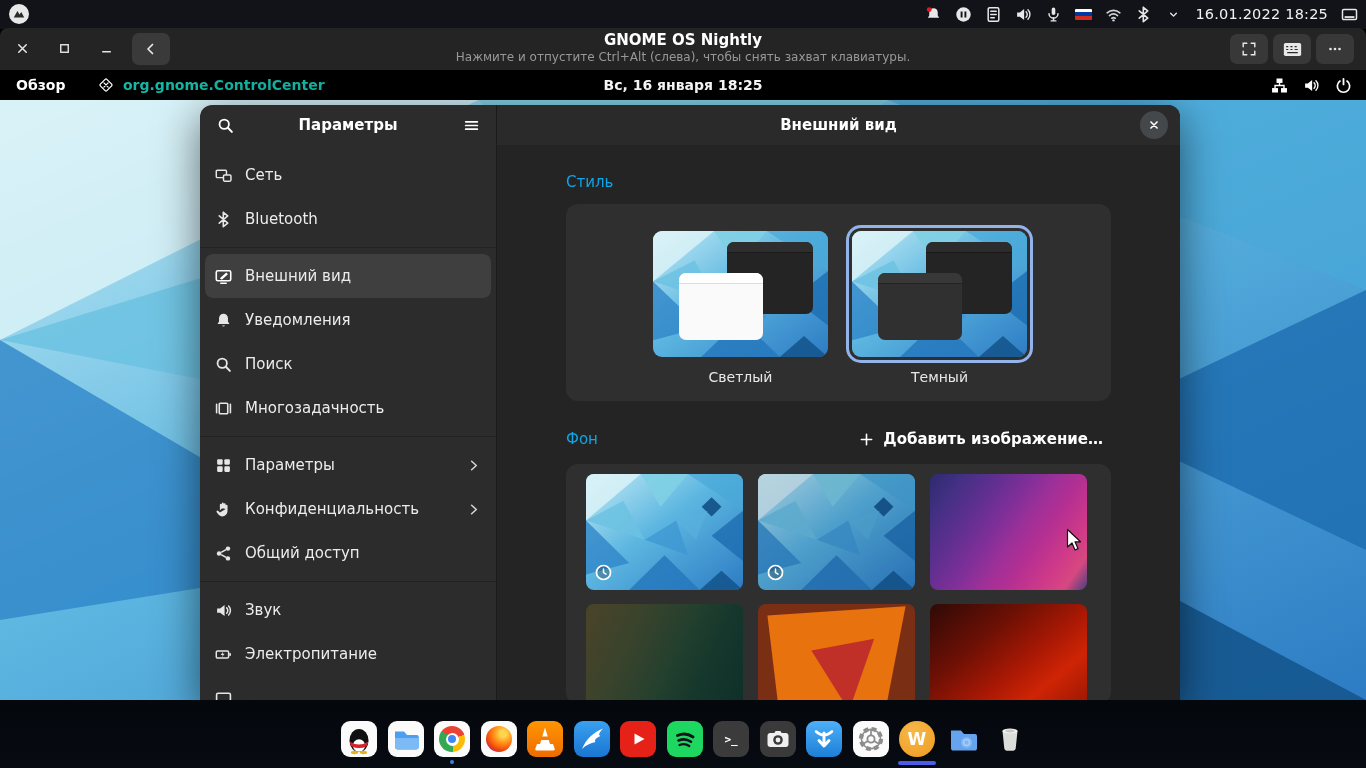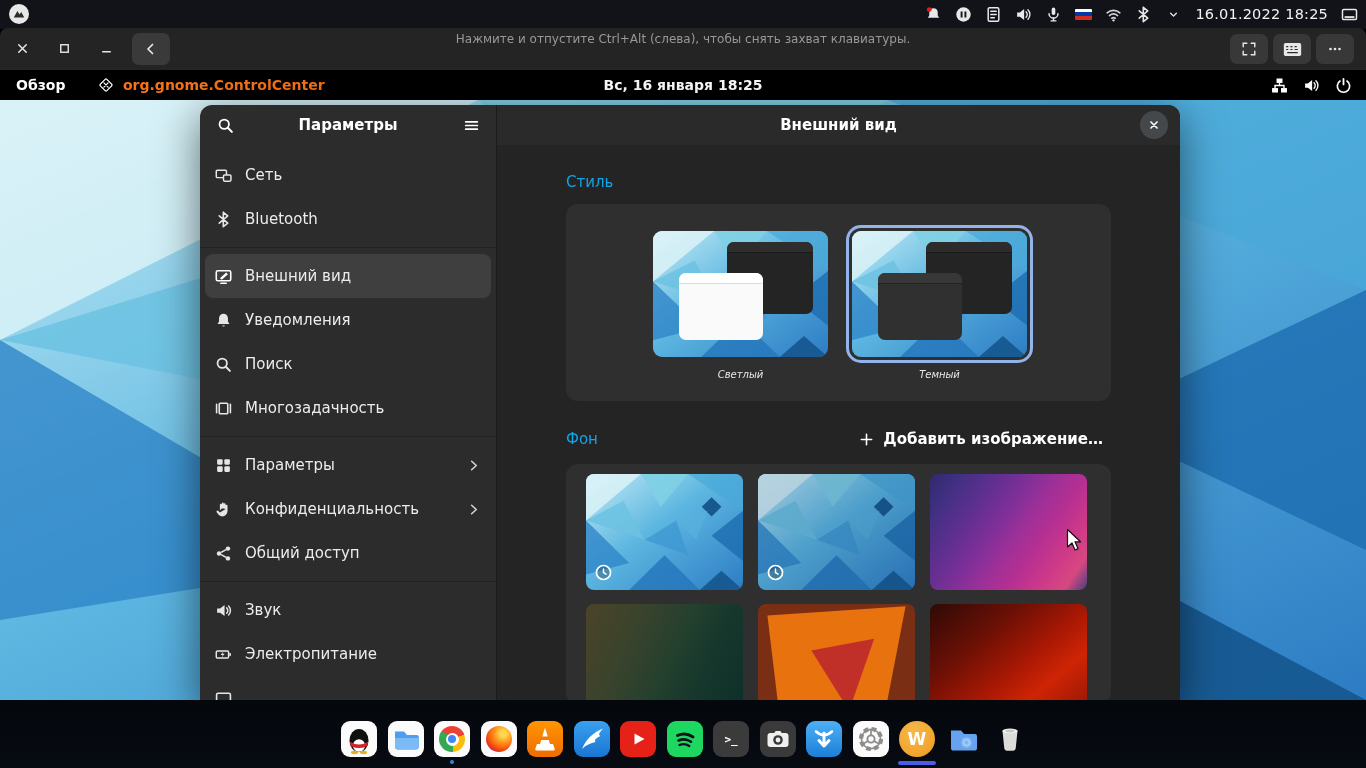--- a/index.html
+++ b/index.html
@@ -24,21 +24,21 @@
   .vm-titles{position:absolute;left:0;right:0;top:3px;text-align:center;}
   .vm-title{color:#fff;font-size:15px;font-weight:700;}
   .vm-sub{color:#989898;font-size:12px;margin-top:1px;}
   .vm-actions{position:absolute;right:12px;top:6px;display:flex;gap:5px;}
   .vm-act{width:38px;height:30px;background:#383838;border-radius:7px;display:flex;align-items:center;justify-content:center;}
 
   
   .desktop{position:absolute;left:0;top:70px;width:1366px;height:698px;overflow:hidden;background:#1a5a98;}
   .gnome-bar{position:absolute;left:0;top:0;width:1366px;height:30px;background:#000;color:#fff;}
   .gt-activities{position:absolute;left:16px;top:0;height:30px;display:flex;align-items:center;font-size:14px;font-weight:600;}
-  .gt-app{position:absolute;left:98px;top:0;height:30px;display:flex;align-items:center;gap:9px;font-size:14px;font-weight:600;color:#f97316;}
+  .gt-app{position:absolute;left:98px;top:0;height:30px;display:flex;align-items:center;gap:9px;font-size:14px;font-weight:600;color:#14b8a6;}
   .gt-clock{position:absolute;left:50%;top:0;transform:translateX(-50%);height:30px;display:flex;align-items:center;font-size:14px;font-weight:600;}
   .gt-status{position:absolute;right:14px;top:0;height:30px;display:flex;align-items:center;gap:15px;}
 
   .wallpaper{position:absolute;left:0;top:30px;width:1366px;height:600px;}
 
   
   .win{position:absolute;left:200px;top:35px;width:980px;height:600px;border-radius:12px 12px 0 0;overflow:hidden;display:flex;box-shadow:0 10px 44px rgba(0,0,0,.55);}
   .sidebar{width:297px;background:#2c2c2c;border-right:1px solid #1b1b1b;position:relative;}
   .sb-header{height:40px;display:flex;align-items:center;padding:0 14px;position:relative;}
   .sb-title{position:absolute;left:0;right:0;text-align:center;color:#fff;font-size:15px;font-weight:700;}
@@ -54,21 +54,21 @@
   .main{flex:1;background:#242424;position:relative;}
   .main-header{height:40px;background:#2a2a2a;position:relative;display:flex;align-items:center;justify-content:center;}
   .main-title{color:#fff;font-size:15px;font-weight:700;}
   .close-btn{position:absolute;right:12px;top:6px;width:28px;height:28px;border-radius:50%;background:#45484b;display:flex;align-items:center;justify-content:center;}
   .content{width:545px;margin:0 auto;padding-top:28px;}
   .sec-head{color:#0ea5e9;font-size:15px;font-weight:400;}
   .style-card{margin-top:13px;background:#2f2f2f;border-radius:12px;height:197px;position:relative;}
   .style-thumb{position:absolute;top:27px;width:175px;height:126px;border-radius:9px;overflow:hidden;}
   .style-thumb svg.wp{position:absolute;inset:0;width:100%;height:100%;}
   .style-thumb.selected{box-shadow:0 0 0 3px #2f2f2f,0 0 0 6px #92b4ea;}
-  .style-label{position:absolute;top:165px;width:175px;text-align:center;color:#e8e8e8;font-size:10px;font-style:italic;}
+  .style-label{position:absolute;top:165px;width:175px;text-align:center;color:#e8e8e8;font-size:14px;}
   .mini-win{position:absolute;border-radius:7px;}
   .mw-head{height:11px;border-radius:7px 7px 0 0;}
 
   .bg-row{margin-top:26px;display:flex;align-items:center;justify-content:space-between;height:24px;}
   .add-btn{display:flex;align-items:center;gap:9px;color:#fff;font-size:15px;font-weight:600;padding:3px 8px;border-radius:6px;}
   .bg-card{margin-top:13px;background:#2f2f2f;border-radius:12px;padding:10px 20px;display:grid;grid-template-columns:repeat(3,157px);gap:14px 15px;height:240px;overflow:hidden;}
   .bg-thumb{width:157px;height:116px;border-radius:8px;overflow:hidden;position:relative;}
   .bg-thumb svg.wp{position:absolute;inset:0;width:100%;height:100%;}
   .wp-darken{position:absolute;inset:0;background:rgba(10,50,100,.16);}
   .badge{position:absolute;left:9px;bottom:9px;width:17px;height:17px;}
@@ -200,20 +200,21 @@
             <path d="M4 11.5 h8" stroke="#e6e6e6" stroke-width="1.7" stroke-linecap="round"></path>
           </svg>
         </span>
     </div>
     <div class="vm-back">
       <svg viewBox="0 0 16 16" width="16" height="16">
           <path d="M9.5 3.5 L5 8 L9.5 12.5" fill="none" stroke="#e8e8e8" stroke-width="1.7" stroke-linecap="round" stroke-linejoin="round"></path>
         </svg>
     </div>
     <div class="vm-titles">
+      <div class="vm-title">GNOME OS Nightly</div>
       <div class="vm-sub">Нажмите и отпустите Ctrl+Alt (слева), чтобы снять захват клавиатуры.</div>
     </div>
     <div class="vm-actions">
       <span class="vm-act">
           <svg viewBox="0 0 18 18" width="16" height="16">
             <path d="M2.5 6.5 V2.5 H6.5 M11.5 2.5 H15.5 V6.5 M15.5 11.5 V15.5 H11.5 M6.5 15.5 H2.5 V11.5" fill="none" stroke="#e8e8e8" stroke-width="1.6" stroke-linecap="round"></path>
           </svg>
         </span>
       <span class="vm-act">
           <svg viewBox="0 0 18 14" width="19" height="15">

